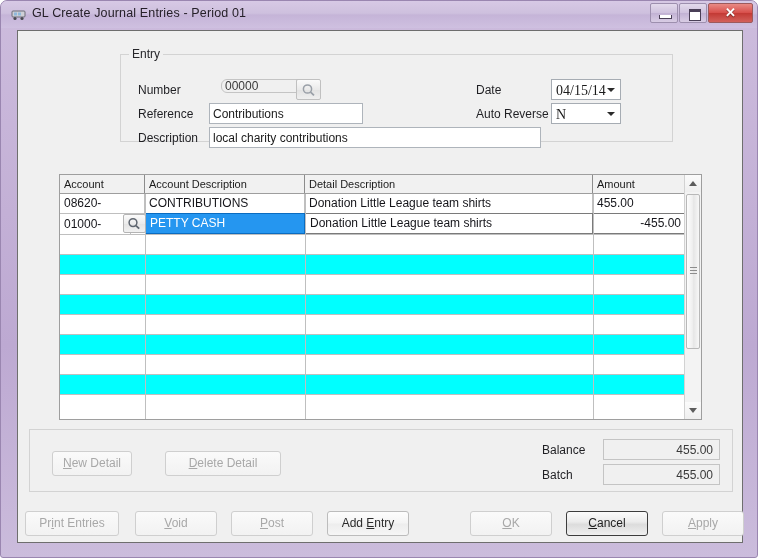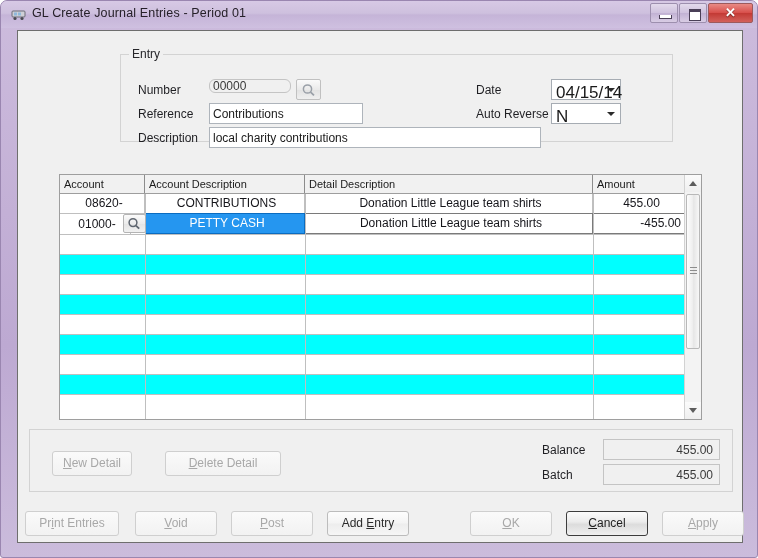--- a/index.html
+++ b/index.html
@@ -160,22 +160,23 @@
   }
   .iconbtn svg { position: absolute; left: 4px; top: 3px; }
 
   
   .combo {
     position: absolute;
     box-sizing: border-box;
     height: 21px;
     border: 1px solid #a6acb3;
     background: #ffffff;
-    font-size: 17px;
+    font-size: 14px;
     color: #1a1a1a;
+    font-family: Liberation Serif, serif;
   }
   .combo .cval {
     position: absolute;
     left: 4px; top: 3px;
     white-space: nowrap;
   }
   .combo .carrow {
     position: absolute;
     right: 5px; top: 8px;
     width: 0; height: 0;
@@ -231,21 +232,20 @@
     top: 0;
     height: 19px;
     line-height: 19px;
     box-sizing: border-box;
     border-right: 1px solid #bfbfbf;
     padding-left: 4px;
     font-size: 12px;
     color: #15151a;
     overflow: hidden;
     white-space: nowrap;
-    text-align: center;
   }
   .gcell.amt { text-align: right; padding-right: 4px; }
   .gcell.editing {
     background: #ffffff;
     border: 1px solid #7a7a7a;
     height: 21px;
     line-height: 19px;
     top: -1px;
   }
   .gcell.selected {
@@ -374,21 +374,21 @@
       </div>
     </div>
   </div>
 
   <div class="client">
 
     <div class="groupbox" id="entry-group">
       <span class="gb-label">Entry</span>
 
       <span class="lbl" style="left:17px; top:28px;">Number</span>
-      <input class="tf readonly" style="left: 88px; top: 24px; width: 82px; height: 14px; border-radius: 6px;" readonly="" value="00000">
+      <input class="tf readonly" style="left: 100px; top: 24px; width: 82px; height: 14px; border-radius: 6px;" readonly="" value="00000">
       <div class="iconbtn" style="left:175px; top:24px;">
         <svg width="16" height="14" viewBox="0 0 16 14">
           <circle cx="6.5" cy="6" r="4.1" fill="none" stroke="#9aa0a8" stroke-width="1.5"></circle>
           <line x1="9.6" y1="9.2" x2="13" y2="12.3" stroke="#9aa0a8" stroke-width="1.8"></line>
         </svg>
       </div>
 
       <span class="lbl" style="left:17px; top:52px;">Reference</span>
       <input class="tf" style="left: 88px; top: 48px; width: 154px; height: 21px;" value="Contributions">
 

